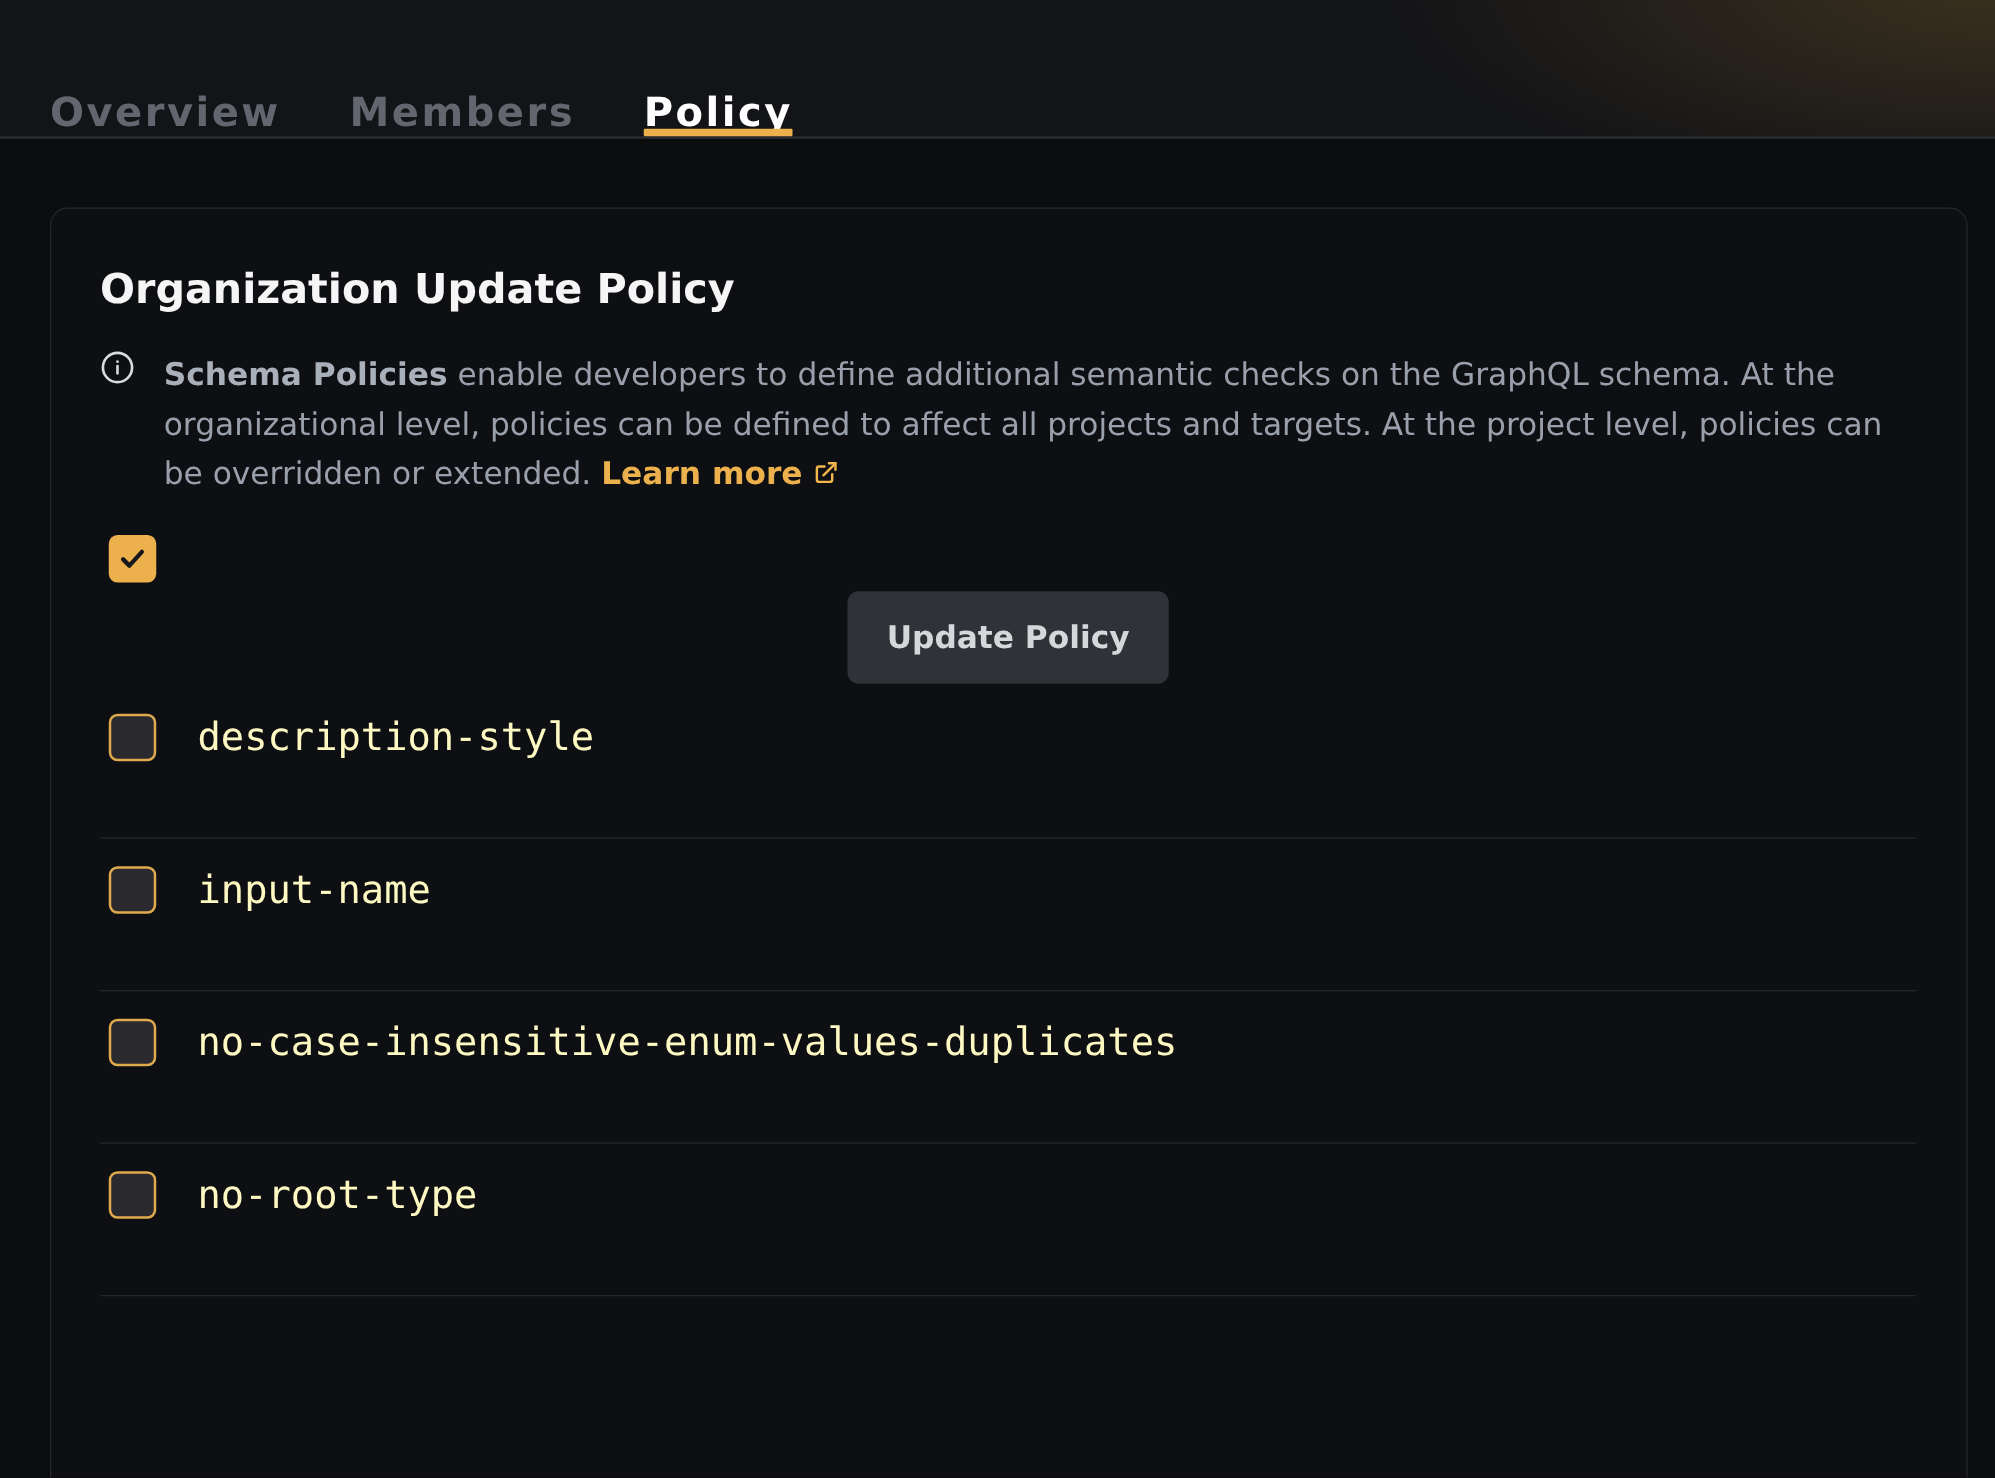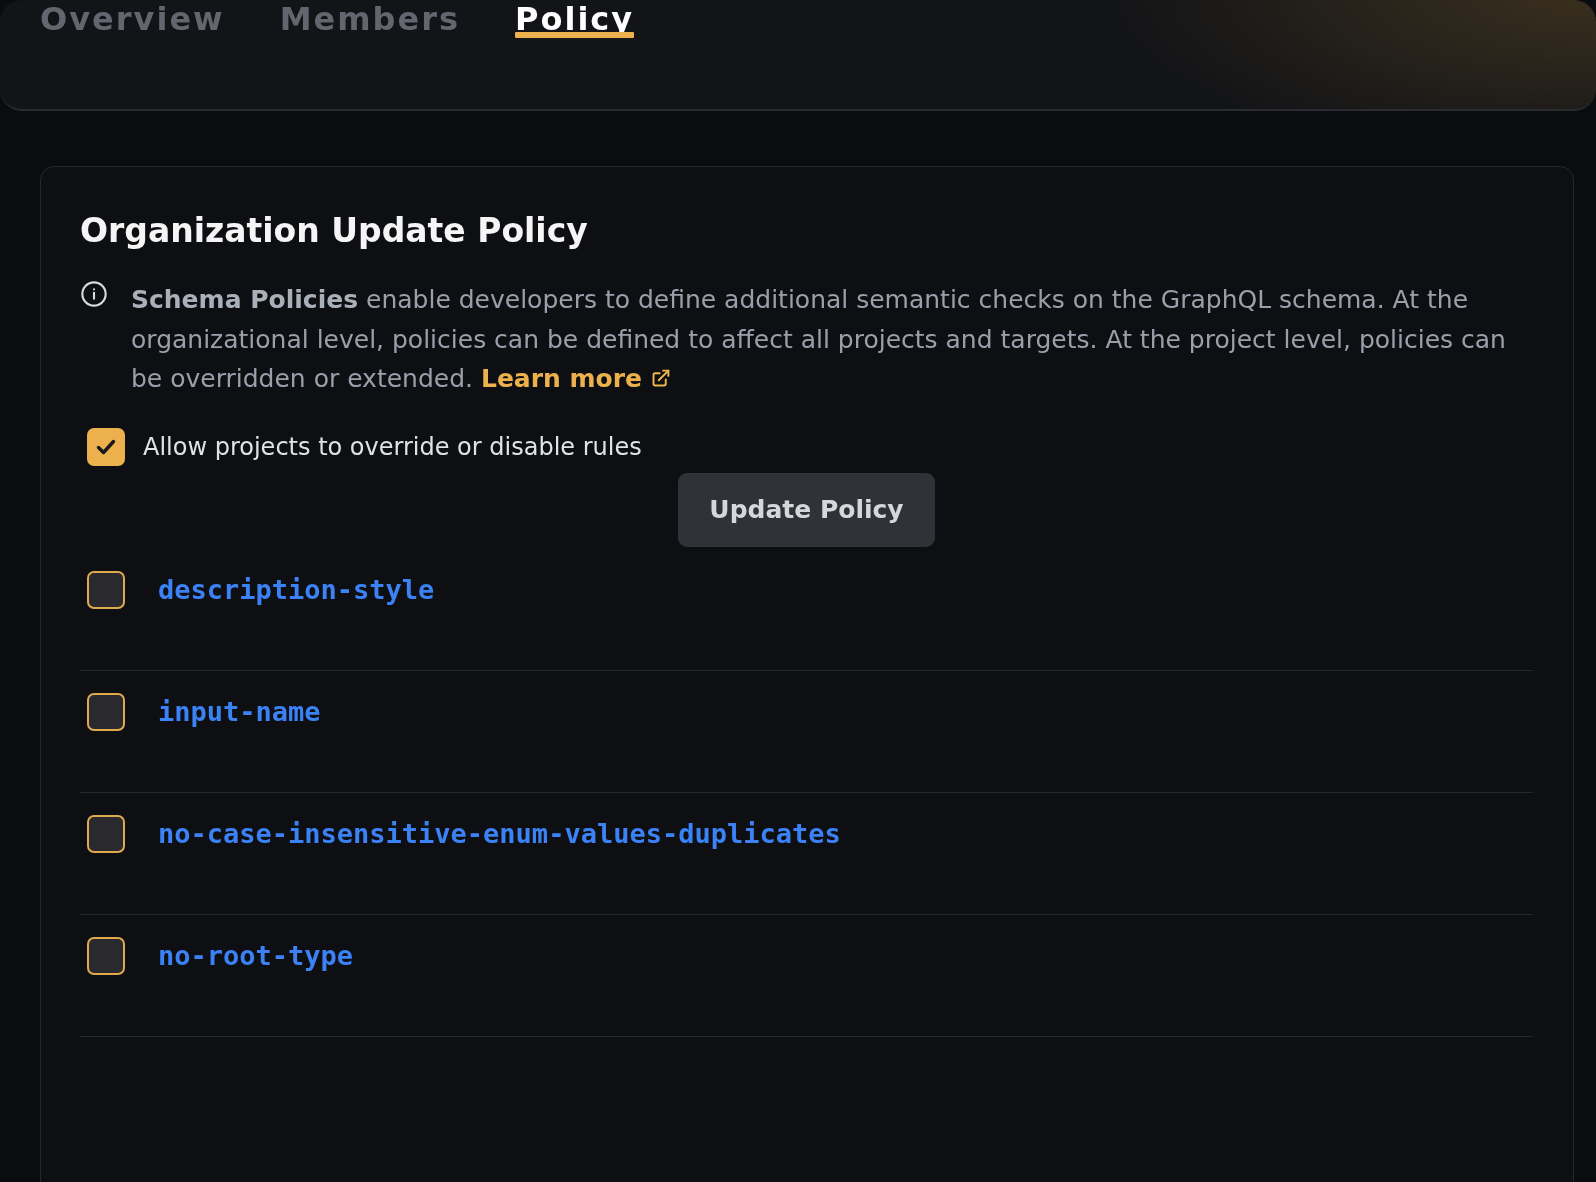--- a/index.html
+++ b/index.html
@@ -23,26 +23,25 @@
     width:1596px;height:1182px;overflow:hidden;
     background:var(--page-bg);
     font-family:"DejaVu Sans","Liberation Sans",sans-serif;
     -webkit-font-smoothing:antialiased;
   }
 
   
   .tabbar{
     height:111px;
     padding:0 0 0 40px;
-    display:flex;align-items:flex-start;gap:55px;
+    display:flex;align-items:flex-end;gap:55px;
     background:
       radial-gradient(720px 260px at 100% -10%, rgba(200,148,56,0.22), rgba(200,148,56,0) 68%),
       var(--header-bg);
     border-bottom:2px solid #2a2c31;
-    border-radius:22px;
   }
   .tab{
     position:relative;
     display:flex;align-items:center;
     background:none;border:none;padding:0;margin:0;
     font-family:inherit;
     font-size:32px;font-weight:700;letter-spacing:2px;
     color:var(--tab-inactive);
     cursor:pointer;
   }
@@ -118,22 +117,22 @@
 
   
   .rules{margin-top:2px;}
   .rule-item{
     padding:22px 0 61px 7px;
     border-bottom:1px solid var(--divider);
   }
   .rule-inner{display:flex;align-items:center;gap:33px;}
   .rule-name{
     font-family:"DejaVu Sans Mono","Liberation Mono",monospace;
-    font-weight:700;font-size:27px;
-    color:#3b82f6;
+    font-weight:400;font-size:31px;
+    color:#fef9c3;
   }
 </style>
 </head>
 <body>
 
 <nav class="tabbar">
     <button class="tab">Overview</button>
     <button class="tab">Members</button>
     <button class="tab active">Policy</button>
   </nav>
@@ -156,21 +155,20 @@
           </svg></a>
     </p>
   </div>
 
   <div class="allow-row">
     <span class="cb checked" role="checkbox" aria-checked="true">
       <svg width="24" height="24" viewBox="0 0 24 24" fill="none" stroke="#17181b" stroke-width="3.4" stroke-linecap="round" stroke-linejoin="round">
         <polyline points="4.5 12.5 9.5 17.5 19.5 6.5"></polyline>
       </svg>
     </span>
-    <span class="allow-label">Allow projects to override or disable rules</span>
   </div>
 
   <div class="button-row">
     <button class="update-btn">Update Policy</button>
   </div>
 
   <div class="rules">
       <div class="rule-item">
         <div class="rule-inner">
           <span class="cb unchecked" role="checkbox" aria-checked="false"></span>

